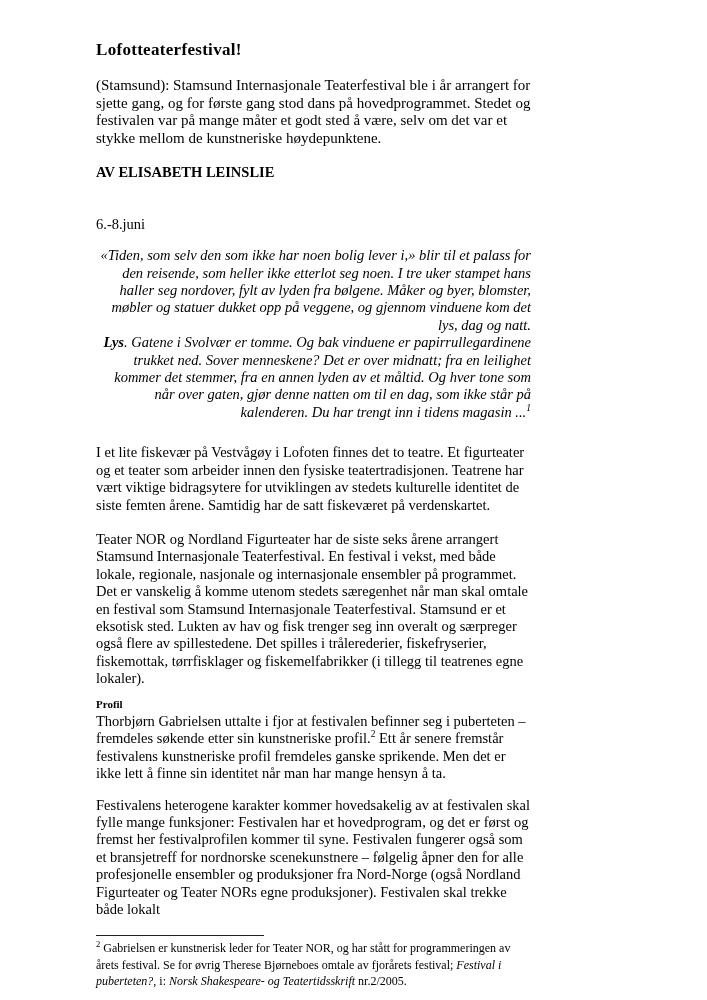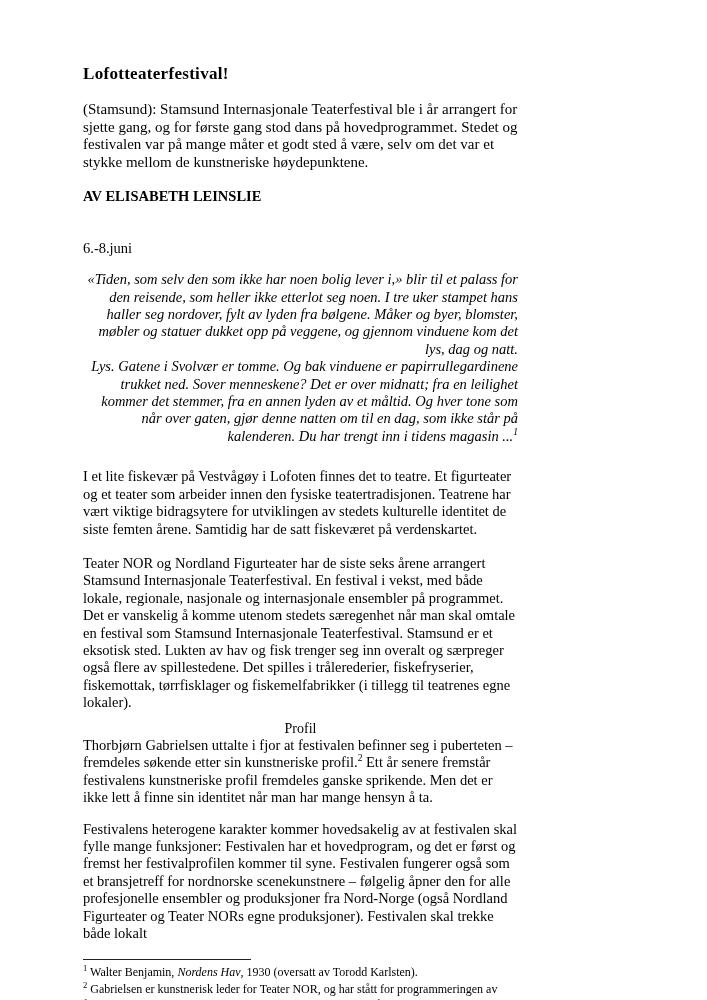--- a/index.html
+++ b/index.html
@@ -11,23 +11,24 @@
     width: 707px;
     height: 1000px;
     font-family: "Liberation Serif", "DejaVu Serif", serif;
     color: #000000;
     position: relative;
   }
   .page {
     box-sizing: border-box;
     width: 604px;
     height: 1000px;
-    padding: 63px 86px 30px 83px;
+    padding: 39px 86px 30px 83px;
     overflow: hidden;
     background: #ffffff;
+    margin-left: 13px;
   }
   .title {
     font-size: 17px;
     font-weight: bold;
     line-height: 21px;
     margin: 0 0 17px 0;
     letter-spacing: 0.3px;
   }
   .lead {
     font-size: 15px;
@@ -47,36 +48,35 @@
     margin: 0 0 14px 0;
   }
   .quote {
     font-size: 14.5px;
     font-style: italic;
     line-height: 17.4px;
     margin: 0 0 23px 0;
     text-align: right;
   }
   .quote .lys {
-    font-weight: normal;
+    font-weight: bold;
   }
   .body-para {
     font-size: 14.5px;
     line-height: 17.4px;
     margin: 0 0 17px 0;
   }
   .para-tight {
     margin-bottom: 8px;
   }
   .section-heading {
-    font-size: 14px;
-    font-weight: normal;
+    font-size: 11px;
+    font-weight: bold;
     line-height: 17.4px;
     margin: 0;
-    text-align: center;
   }
   .after-heading {
     margin: 0 0 14px 0;
   }
   sup.fn-ref {
     font-size: 9.5px;
     line-height: 0;
     vertical-align: super;
   }
   .footnote-area {
@@ -121,17 +121,16 @@
   <p class="body-para para-tight">Teater NOR og Nordland Figurteater har de siste seks årene arrangert Stamsund Internasjonale Teaterfestival. En festival i vekst, med både lokale, regionale, nasjonale og internasjonale ensembler på programmet. Det er vanskelig å komme utenom stedets særegenhet når man skal omtale en festival som Stamsund Internasjonale Teaterfestival. Stamsund er et eksotisk sted. Lukten av hav og fisk trenger seg inn overalt og særpreger også flere av spillestedene. Det spilles i trålerederier, fiskefryserier, fiskemottak, tørrfisklager og fiskemelfabrikker (i tillegg til teatrenes egne lokaler).</p>
 
   <h2 class="section-heading">Profil</h2>
 
   <p class="body-para after-heading"><span>Thorbjørn Gabrielsen uttalte i fjor at festivalen befinner seg i puberteten – fremdeles søkende etter sin kunstneriske profil.</span><sup class="fn-ref">2</sup><span> Ett år senere fremstår festivalens kunstneriske profil fremdeles ganske sprikende. Men det er ikke lett å finne sin identitet når man har mange hensyn å ta.</span></p>
 
   <p class="body-para">Festivalens heterogene karakter kommer hovedsakelig av at festivalen skal fylle mange funksjoner: Festivalen har et hovedprogram, og det er først og fremst her festivalprofilen kommer til syne. Festivalen fungerer også som et bransjetreff for nordnorske scenekunstnere – følgelig åpner den for alle profesjonelle ensembler og produksjoner fra Nord-Norge (også Nordland Figurteater og Teater NORs egne produksjoner). Festivalen skal trekke både lokalt</p>
 
   <div class="footnote-area">
     <hr class="footnote-rule">
-    <p class="footnote"><sup class="fn-ref">1</sup><span> Walter Benjamin, </span><span class="em">Nordens Hav</span><span>, 1930 (oversatt av Torodd Karlsten).</span></p>
     <p class="footnote"><sup class="fn-ref">2</sup><span> Gabrielsen er kunstnerisk leder for Teater NOR, og har stått for programmeringen av årets festival. Se for øvrig Therese Bjørneboes omtale av fjorårets festival; </span><span class="em">Festival i puberteten?</span><span>, i: </span><span class="em">Norsk Shakespeare- og Teatertidsskrift</span><span> nr.2/2005.</span></p>
   </div>
 
 </div>
 
 </body></html>

